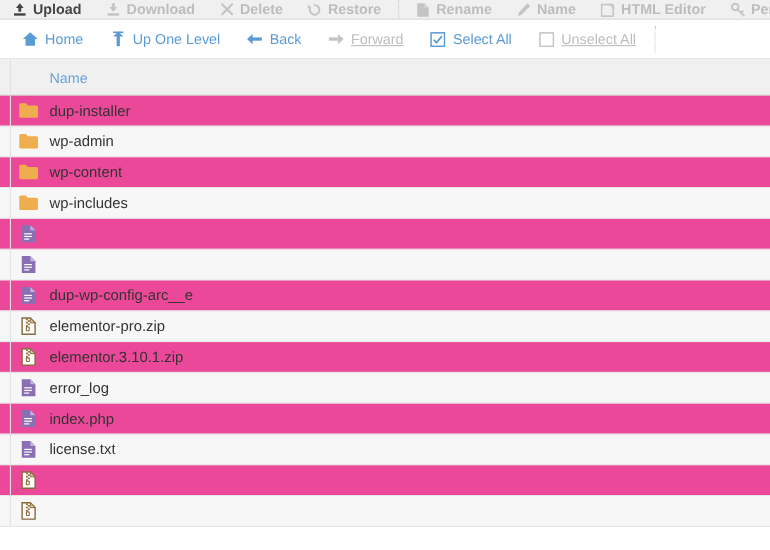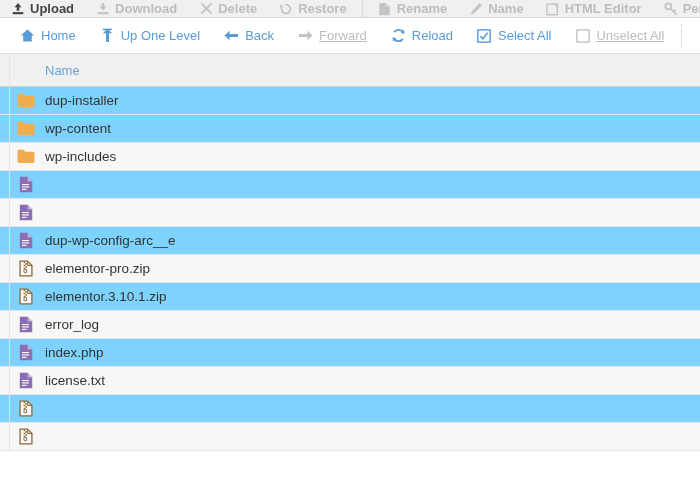--- a/index.html
+++ b/index.html
@@ -95,21 +95,21 @@
     font-size: 13px;
     color: #6aa3d8;
     padding-left: 3px;
   }
 
   .row {
     height: 28px;
     display: flex;
     align-items: center;
     border-bottom: 1px solid #e6e6e6;
-    background: #7dd3fc;
+    background: #ec4899;
   }
   .row.alt { background: #f7f7f7; }
   .row .icocol {
     width: 32px; flex: 0 0 32px;
     display: flex; align-items: center; justify-content: center;
   }
   .row .fname {
     font-size: 13.5px;
     color: #333333;
     padding-left: 3px;
@@ -241,31 +241,20 @@
   <div class="nav-item disabled">
     <span class="nav-ico">
       <svg width="15" height="13" viewBox="0 0 16 14">
         <rect x="1" y="5.4" width="11" height="3.2" fill="#c4c4c4"></rect>
         <path d="M15.5 7 L10 2 V12 Z" fill="#c4c4c4"></path>
       </svg>
     </span>
     <span>Forward</span>
   </div>
 
-  <div class="nav-item">
-    <span class="nav-ico">
-      <svg width="15" height="15" viewBox="0 0 16 16">
-        <path d="M13.2 5.4 A5.6 5.6 0 0 0 3.4 4.4" stroke="#5b9bd5" stroke-width="2" fill="none"></path>
-        <path d="M2.8 10.6 A5.6 5.6 0 0 0 12.6 11.6" stroke="#5b9bd5" stroke-width="2" fill="none"></path>
-        <path d="M13.8 1.6 L14.4 6 L10.4 5.2 Z" fill="#5b9bd5"></path>
-        <path d="M2.2 14.4 L1.6 10 L5.6 10.8 Z" fill="#5b9bd5"></path>
-      </svg>
-    </span>
-    <span>Reload</span>
-  </div>
 
   <div class="nav-item">
     <span class="nav-ico">
       <svg width="14" height="14" viewBox="0 0 16 16">
         <rect x="1" y="1" width="14" height="14" stroke="#5b9bd5" stroke-width="1.6" fill="none"></rect>
         <path d="M3.8 8.2 L6.6 11.2 L12.2 4.4" stroke="#5b9bd5" stroke-width="1.8" fill="none"></path>
       </svg>
     </span>
     <span>Select All</span>
   </div>
@@ -293,20 +282,29 @@
 
   <div id="rows-container">
       <div class="row">
         <div class="gutter"></div>
         <div class="icocol">
           <svg width="18" height="15" viewBox="0 0 18 15">
             <path d="M0.5 2.2 A1.4 1.4 0 0 1 1.9 0.8 H6.6 L8.3 2.8 H16.1 A1.4 1.4 0 0 1 17.5 4.2 V12.6 A1.4 1.4 0 0 1 16.1 14 H1.9 A1.4 1.4 0 0 1 0.5 12.6 Z" fill="#f0ad4e"></path>
           </svg>
         </div>
         <div class="fname">dup-installer</div>
+      </div>
+      <div class="row alt">
+        <div class="gutter"></div>
+        <div class="icocol">
+          <svg width="18" height="15" viewBox="0 0 18 15">
+            <path d="M0.5 2.2 A1.4 1.4 0 0 1 1.9 0.8 H6.6 L8.3 2.8 H16.1 A1.4 1.4 0 0 1 17.5 4.2 V12.6 A1.4 1.4 0 0 1 16.1 14 H1.9 A1.4 1.4 0 0 1 0.5 12.6 Z" fill="#f0ad4e"></path>
+          </svg>
+        </div>
+        <div class="fname">wp-admin</div>
       </div>
       <div class="row">
         <div class="gutter"></div>
         <div class="icocol">
           <svg width="18" height="15" viewBox="0 0 18 15">
             <path d="M0.5 2.2 A1.4 1.4 0 0 1 1.9 0.8 H6.6 L8.3 2.8 H16.1 A1.4 1.4 0 0 1 17.5 4.2 V12.6 A1.4 1.4 0 0 1 16.1 14 H1.9 A1.4 1.4 0 0 1 0.5 12.6 Z" fill="#f0ad4e"></path>
           </svg>
         </div>
         <div class="fname">wp-content</div>
       </div>

